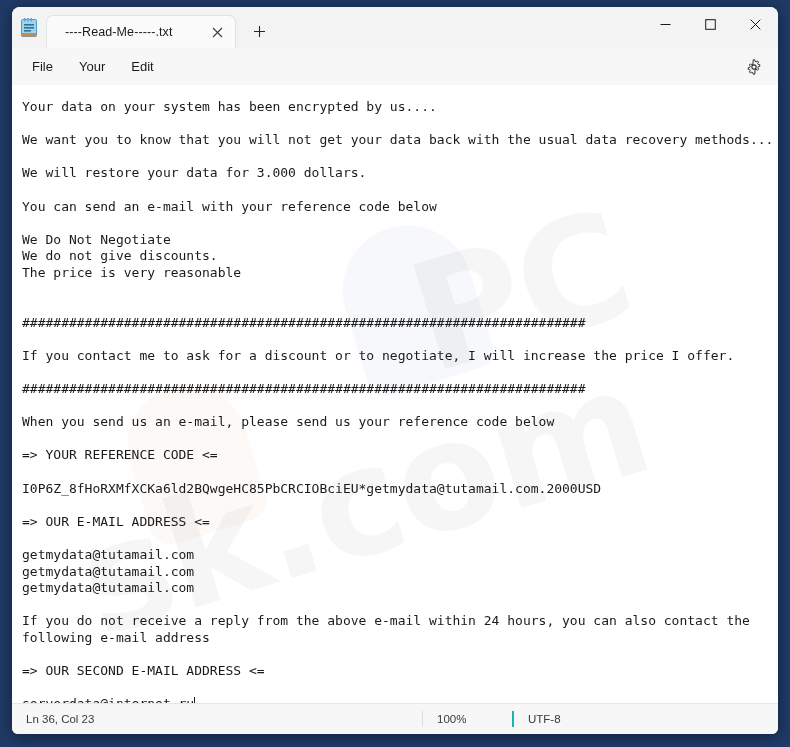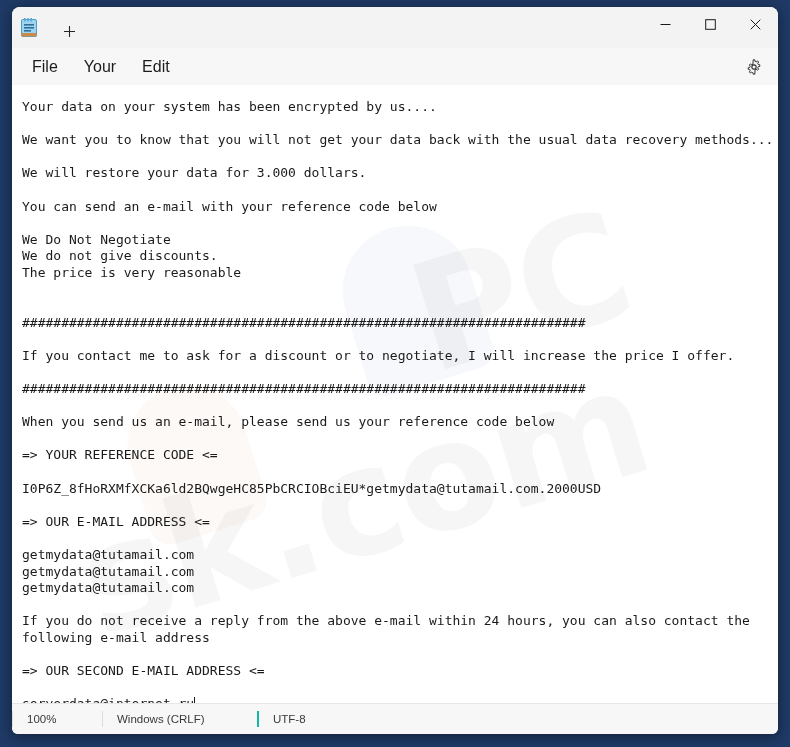--- a/index.html
+++ b/index.html
@@ -120,21 +120,21 @@
   .menubar {
     height: 37px;
     background: #f7f7f7;
     display: flex;
     align-items: center;
     padding-left: 8px;
     position: relative;
     flex: 0 0 auto;
   }
   .menu-item {
-    font-size: 16px;
+    font-size: 13px;
     color: #1b1b1b;
     padding: 5px 12px;
     margin-right: 2px;
     border-radius: 4px;
   }
   .gear-btn {
     position: absolute;
     right: 10px;
     top: 5px;
     width: 28px;
@@ -244,20 +244,28 @@
         <rect x="1.5" y="15" width="15" height="3.5" fill="#c98b4b"></rect>
         <rect x="4" y="6" width="10" height="1.6" fill="#2e6f99"></rect>
         <rect x="4" y="9" width="10" height="1.6" fill="#2e6f99"></rect>
         <rect x="4" y="12" width="7" height="1.6" fill="#2e6f99"></rect>
         <rect x="4" y="0" width="1.6" height="3.5" fill="#5aa8d6"></rect>
         <rect x="7.2" y="0" width="1.6" height="3.5" fill="#5aa8d6"></rect>
         <rect x="10.4" y="0" width="1.6" height="3.5" fill="#5aa8d6"></rect>
       </svg>
     </div>
 
+    <div class="tab">
+      <span class="tab-title">----Read-Me-----.txt</span>
+      <span class="tab-close">
+        <svg width="11" height="11" viewBox="0 0 11 11" aria-hidden="true">
+          <path d="M1 1 L10 10 M10 1 L1 10" stroke="currentColor" stroke-width="1.1" fill="none"></path>
+        </svg>
+      </span>
+    </div>
 
     <div class="new-tab">
       <svg width="13" height="13" viewBox="0 0 13 13" aria-hidden="true">
         <path d="M6.5 1 L6.5 12 M1 6.5 L12 6.5" stroke="currentColor" stroke-width="1.1" fill="none"></path>
       </svg>
     </div>
 
     <div class="wincontrols">
       <div class="wc">
         <svg width="11" height="11" viewBox="0 0 11 11" aria-hidden="true">
@@ -332,18 +340,18 @@
 
 If you do not receive a reply from the above e-mail within 24 hours, you can also contact the
 following e-mail address
 
 =&gt; OUR SECOND E-MAIL ADDRESS &lt;=
 
 serverdata@internet.ru</span><span class="caret"></span></div>
   </div>
 
   <div class="statusbar">
+    <div class="sb-cell sb-pos">Ln 36, Col 23</div>
     <div class="sb-cell sb-zoom">100%</div>
-    <div class="sb-cell sb-eol">Windows (CRLF)</div>
     <div class="sb-cell sb-enc">UTF-8</div>
   </div>
 
 </div>
 
 </body></html>

